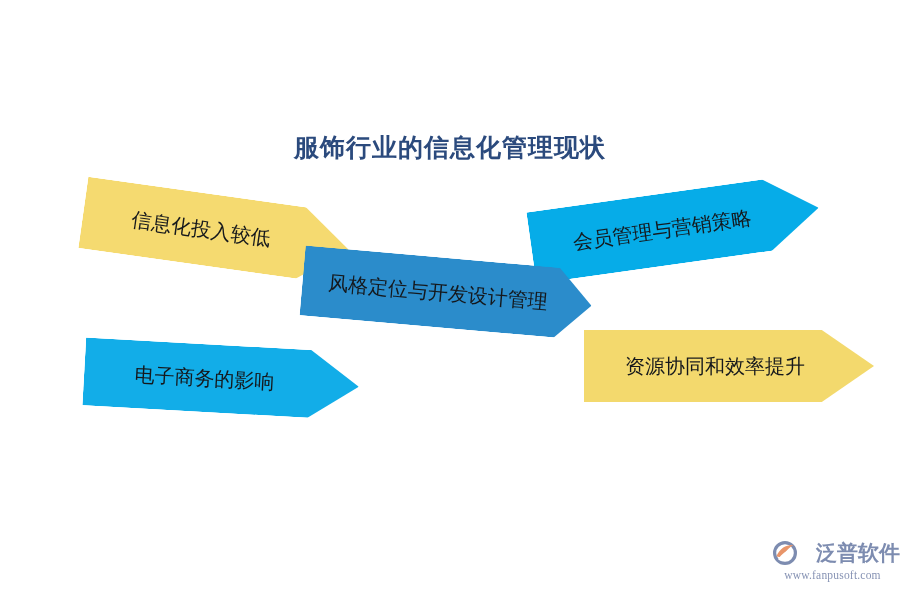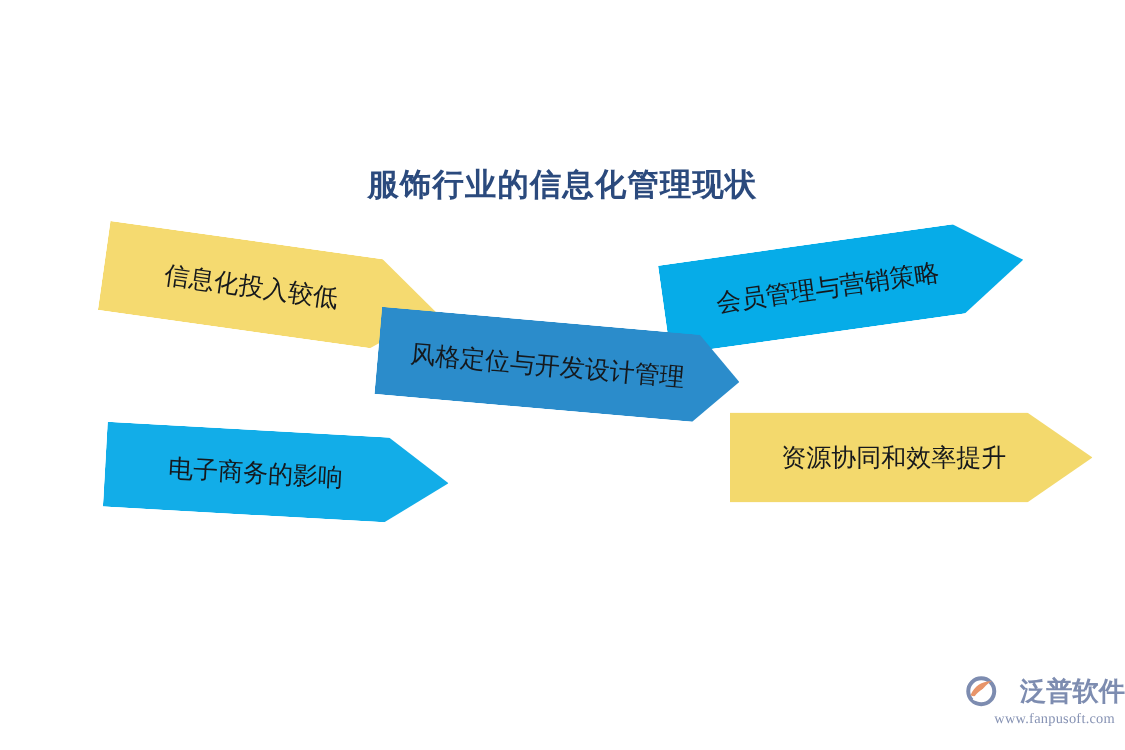--- a/index.html
+++ b/index.html
@@ -140,21 +140,21 @@
     white-space: nowrap;
     line-height: 26px;
   }
   #logo .url {
     margin-top: 1px;
     font-size: 11.5px;
     color: #8793b4;
     letter-spacing: 0.2px;
     font-family: "Liberation Serif", "DejaVu Serif", serif;
     white-space: nowrap;
-    text-align: right;
+    text-align: center;
     padding-left: 1px;
   }
 </style>
 </head>
 <body>
 
 <div id="stage">
 
   <div class="title">服饰行业的信息化管理现状</div>
 

